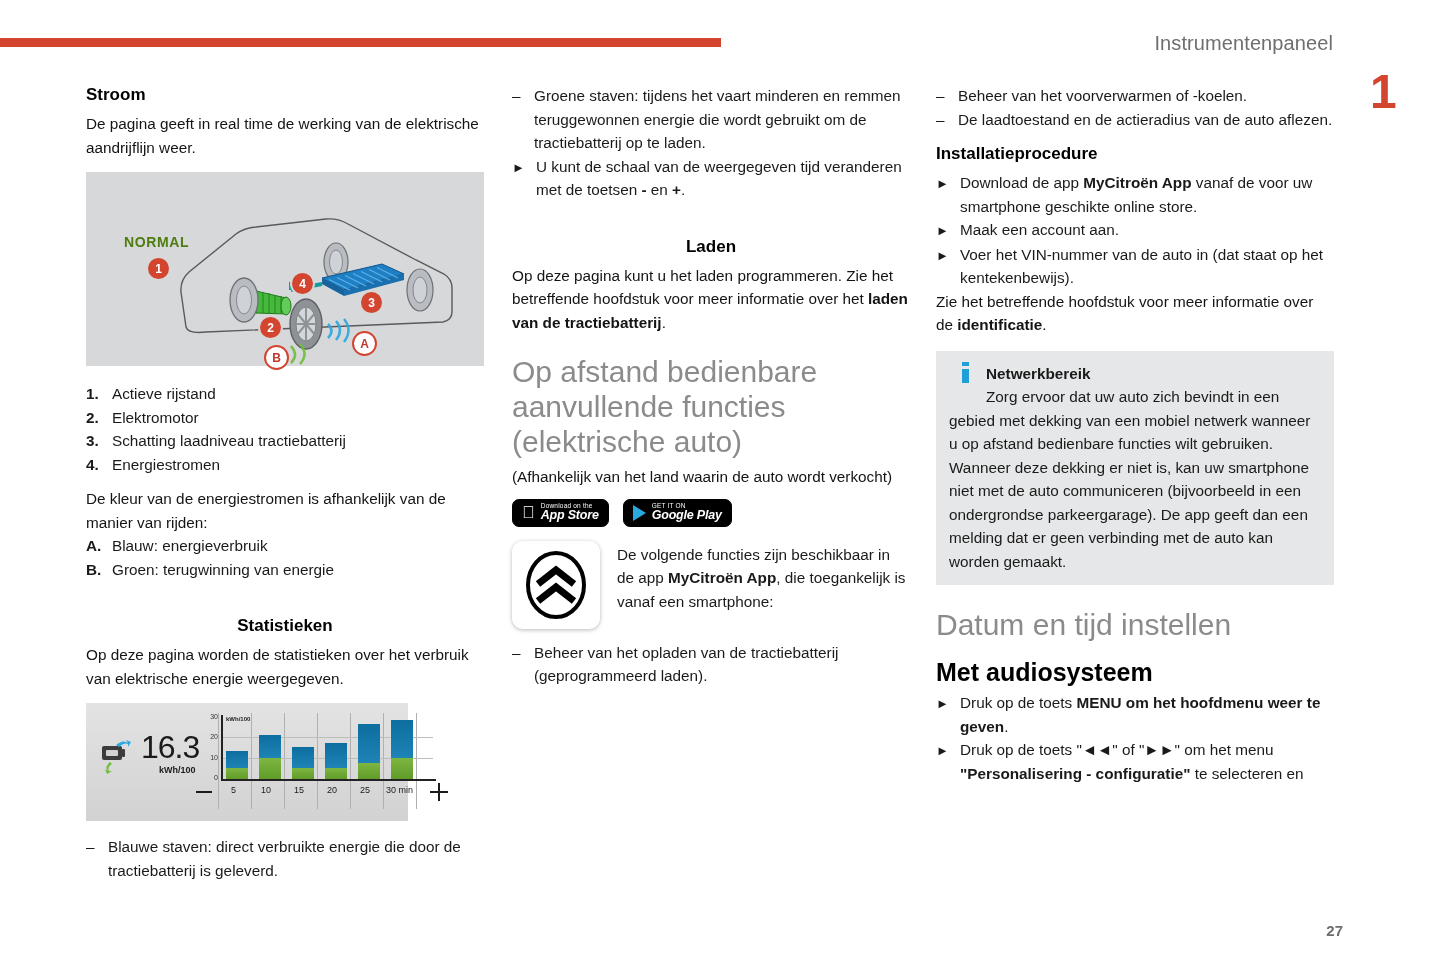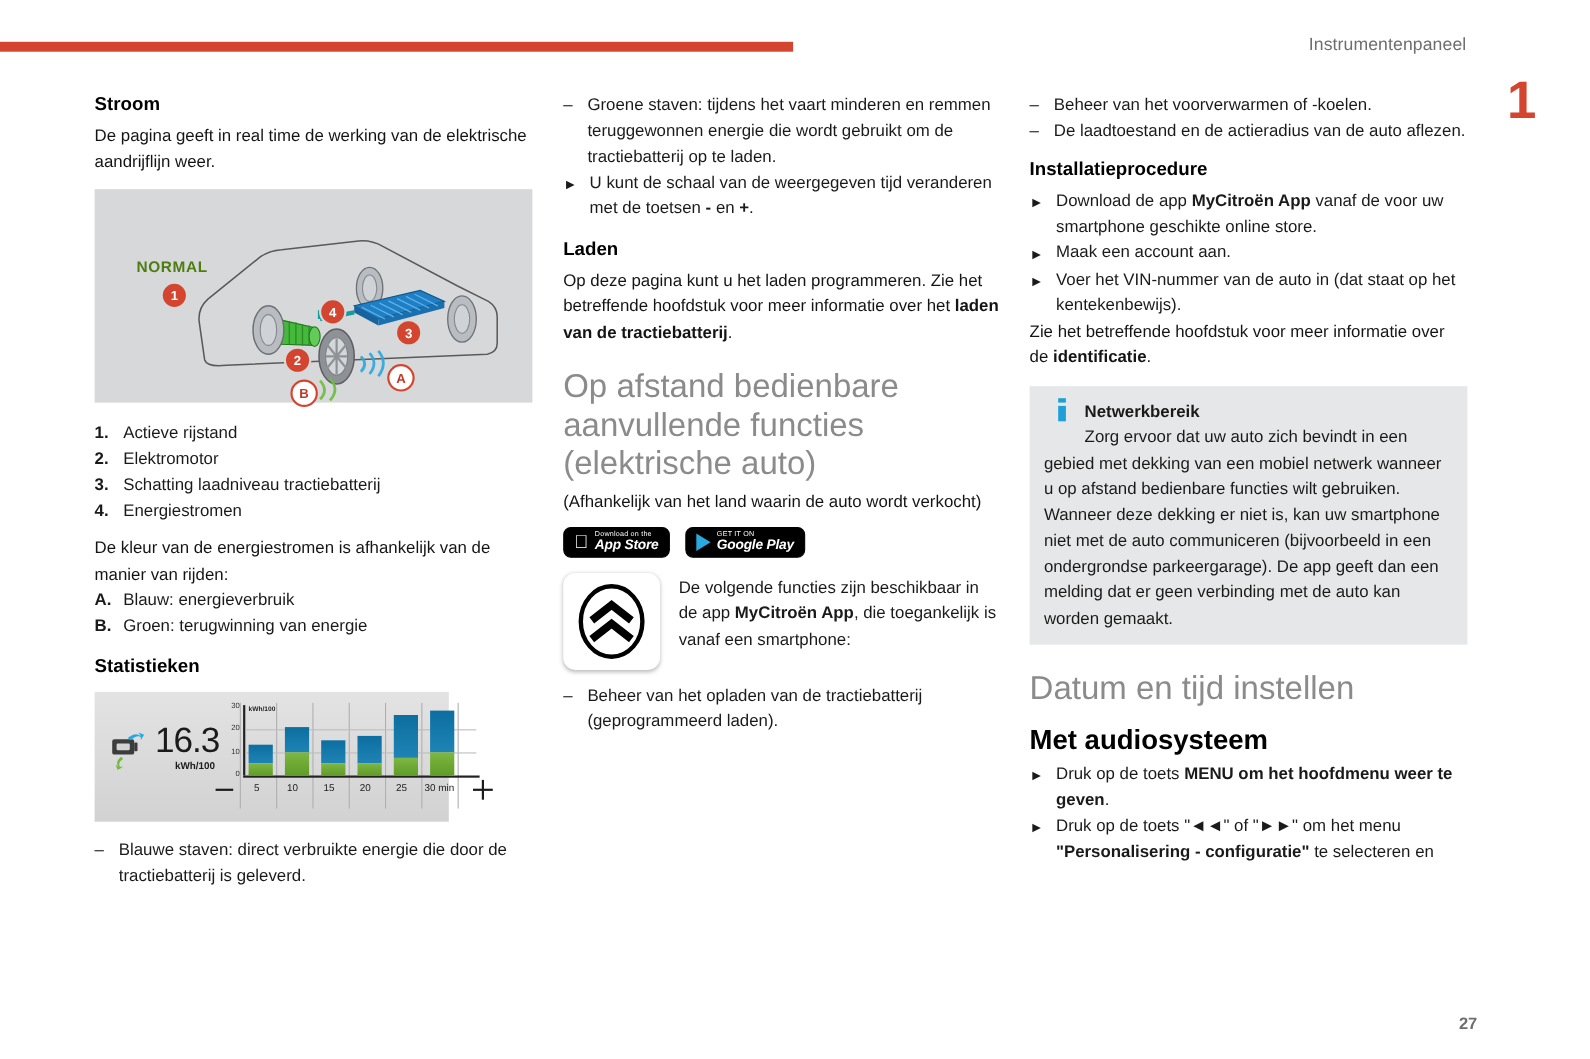--- a/index.html
+++ b/index.html
@@ -12,21 +12,21 @@
     overflow:hidden;
   }
   .page{position:absolute;inset:0;}
 
   
   .header-rule{
     position:absolute;left:0;top:38px;width:721px;height:9px;background:#d3452f;
   }
   .header-title{
     position:absolute;right:112px;top:32px;
-    font-size:16px;color:#6e6e6e;letter-spacing:.1px;
+    font-size:20px;color:#6e6e6e;letter-spacing:.1px;
     white-space:nowrap;
   }
   .chapter-tab{
     position:absolute;left:1370px;top:68px;
     font-size:48px;font-weight:bold;color:#d3452f;line-height:1;
     font-family:"Liberation Sans", sans-serif;
   }
   .page-number{
     position:absolute;right:102px;bottom:24px;
     font-size:15px;font-weight:bold;color:#6e6e6e;
@@ -36,21 +36,21 @@
   .col{position:absolute;top:84px;width:398px;}
   .col-1{left:86px;}
   .col-2{left:512px;}
   .col-3{left:936px;}
   .body-text{
     font-size:15.3px;line-height:23.5px;color:#141414;margin:0 0 0 0;
   }
   .h2{
     font-size:17px;font-weight:bold;color:#000;margin:0 0 7px 0;line-height:21px;
   }
-  .h2.spaced{margin-top:14px;}
+  .h2.spaced{margin-top:34px;text-align:center;}
   .h1-grey{
     font-size:30px;color:#8b8b8b;line-height:35px;font-weight:normal;margin:0 0 6px 0;
   }
   .h1-black{
     font-size:25px;color:#000;font-weight:bold;line-height:30px;margin:0 0 4px 0;
   }
   b{font-weight:bold;text-align:center;}
   .gap-s{height:11px;}
 
   .list-row{
@@ -275,20 +275,21 @@
         <span class="mk">A.</span>
         <span class="tx">Blauw: energieverbruik</span>
       </div>
       <div class="list-row">
         <span class="mk">B.</span>
         <span class="tx">Groen: terugwinning van energie</span>
       </div>
     </div>
 
     <div class="h2 spaced">Statistieken</div>
+    <div class="body-text">Op deze pagina worden de statistieken over het verbruik van elektrische energie weergegeven.</div>
 
     <div class="fig-stats">
       <div class="stat-left">
         <svg width="34" height="40" style="margin-top:3px;margin-right:7px;">
           <rect x="2" y="12" width="20" height="14" rx="2" fill="#3c3c3c"></rect>
           <rect x="6" y="16" width="12" height="6" rx="1" fill="#d2d2d2"></rect>
           <rect x="22" y="15" width="3" height="8" rx="1" fill="#3c3c3c"></rect>
           <path d="M16 11 q7 -6 12 -2 l-2 -3 l5 2 l-3 5 l0 -3 q-4 -2 -9 3 z" fill="#2aa9e0"></path>
           <path d="M10 28 q-6 5 -2 9 l-3 -2 l2 5 l5 -3 l-3 0 q-2 -4 3 -7 z" fill="#6ebd3c"></path>
         </svg>

